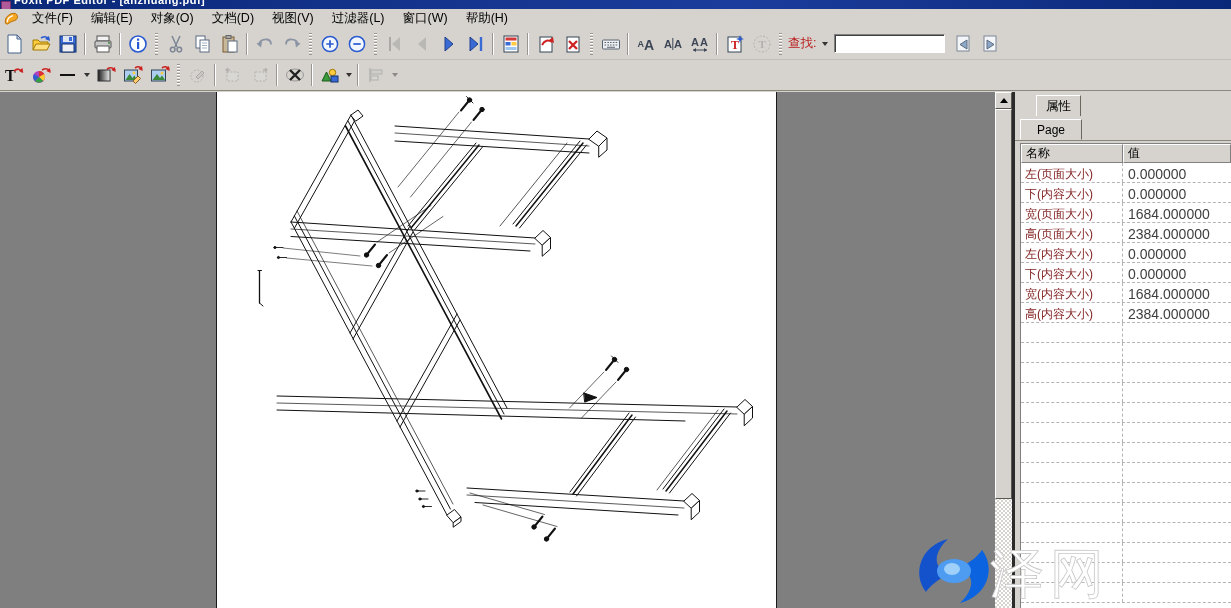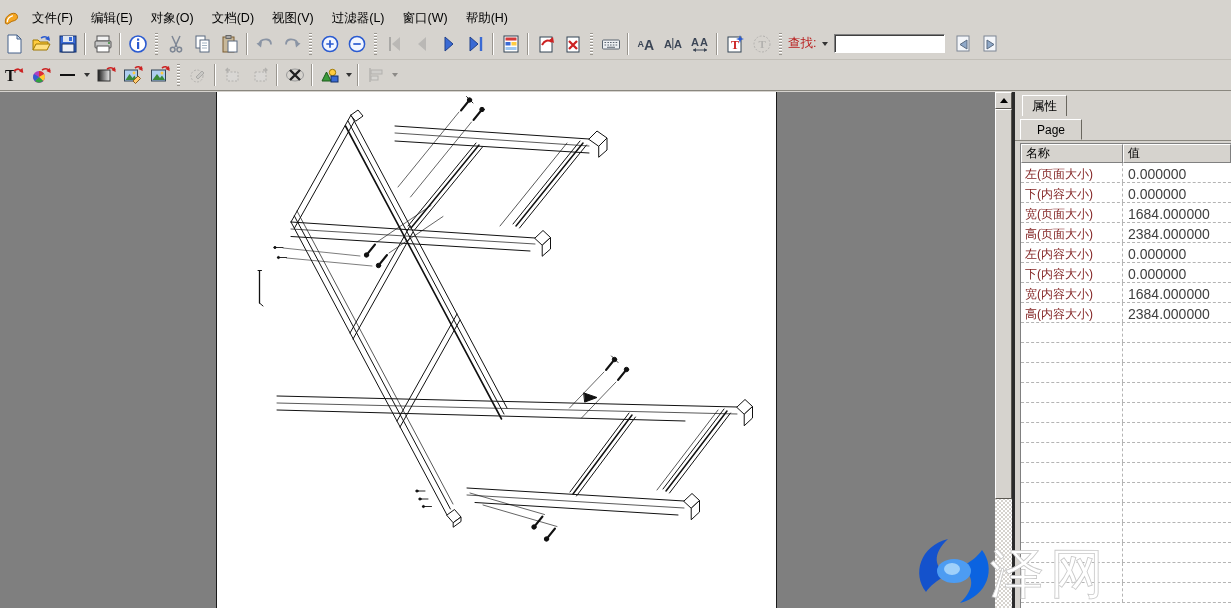--- a/index.html
+++ b/index.html
@@ -39,40 +39,44 @@
   .vscroll{position:absolute;left:995px;top:0;width:17px;height:516px;border-right:2px solid #2b2b2b;background:#fff;
      background-image:linear-gradient(45deg,#d6d3ce 25%,transparent 25%,transparent 75%,#d6d3ce 75%),linear-gradient(45deg,#d6d3ce 25%,transparent 25%,transparent 75%,#d6d3ce 75%);
      background-size:4px 4px;background-position:0 0,2px 2px;}
   .sbtn{position:absolute;left:0;top:0;width:17px;height:17px;background:#d6d3ce;border:1px solid;border-color:#fff #5a5751 #5a5751 #fff;box-sizing:border-box;display:flex;align-items:center;justify-content:center;}
   .uparrow{width:0;height:0;border-left:4px solid transparent;border-right:4px solid transparent;border-bottom:5px solid #000;}
   .thumb{position:absolute;left:0;top:17px;width:17px;height:390px;background:#d6d3ce;border:1px solid;border-color:#fff #5a5751 #5a5751 #fff;box-sizing:border-box;}
 
   
   .panel{position:absolute;left:1013px;top:0;width:218px;height:516px;background:#d6d3ce;border-left:2px solid #2b2b2b;box-sizing:border-box;}
   .cap-row{position:relative;height:25px;}
-  .cap-tab{position:absolute;left:7px;top:3px;height:21px;padding:0 9px;background:#d6d3ce;border:1px solid;border-color:#fff #6a675f #6a675f #fff;border-bottom:none;font-size:12.5px;display:flex;align-items:center;box-sizing:border-box;}
+  .cap-tab{position:absolute;left:21px;top:3px;height:21px;padding:0 9px;background:#d6d3ce;border:1px solid;border-color:#fff #6a675f #6a675f #fff;border-bottom:none;font-size:12.5px;display:flex;align-items:center;box-sizing:border-box;}
   .tab-row{position:relative;height:23px;border-bottom:1px solid #8a877f;}
   .ptab{position:absolute;left:5px;top:2px;height:21px;padding:0 16px;background:#d6d3ce;border:1px solid;border-color:#fff #6a675f transparent #fff;font-size:12px;display:flex;align-items:center;box-sizing:border-box;}
   .grid{position:absolute;left:5px;top:51px;right:0;bottom:0;background:#fff;border-left:1px solid #808080;border-top:1px solid #808080;overflow:hidden;}
   .ghead{display:flex;height:19px;border-radius:7px;}
   .gh{background:#d6d3ce;border:1px solid;border-color:#fff #808080 #808080 #fff;font-size:12px;display:flex;align-items:center;padding-left:4px;box-sizing:border-box;}
   .gh.n{width:102px;flex:0 0 auto;}
   .gh.v{flex:1;}
   .grow{display:flex;height:20px;border-bottom:1px dashed #b4b4b4;box-sizing:border-box;}
   .gname{width:102px;flex:0 0 auto;font-size:12px;color:#7f1d1d;padding:3px 0 0 4px;box-sizing:border-box;border-right:1px dashed #b4b4b4;white-space:nowrap;overflow:hidden;}
   .gval{flex:1;font-size:14px;color:#3f3f3f;padding:3px 7px 0 5px;white-space:nowrap;overflow:hidden;}
 
   
   .watermark{position:absolute;left:912px;top:438px;width:240px;height:80px;z-index:5;pointer-events:none;}
 </style>
 </head>
 <body>
 
 <div class="app">
 
+  <div class="titlebar">
+    <span class="ticon"></span>
+    <span class="ttext">Foxit PDF Editor - [anzhuang.pdf]</span>
+  </div>
 
   <div class="menubar">
     <svg class="appicon" viewBox="0 0 16 16">
         <path d="M2 13 Q1 6 8 3 Q14 1 15 6 Q15 10 9 11 L4 14 Z" fill="#f5a623" stroke="#b36b00"></path>
         <path d="M4 12 Q4 7 10 5" fill="none" stroke="#fff" stroke-width="1.4"></path>
       </svg>
     <span class="menu-item">文件(F)</span>
     <span class="menu-item">编辑(E)</span>
     <span class="menu-item">对象(O)</span>
     <span class="menu-item">文档(D)</span>

